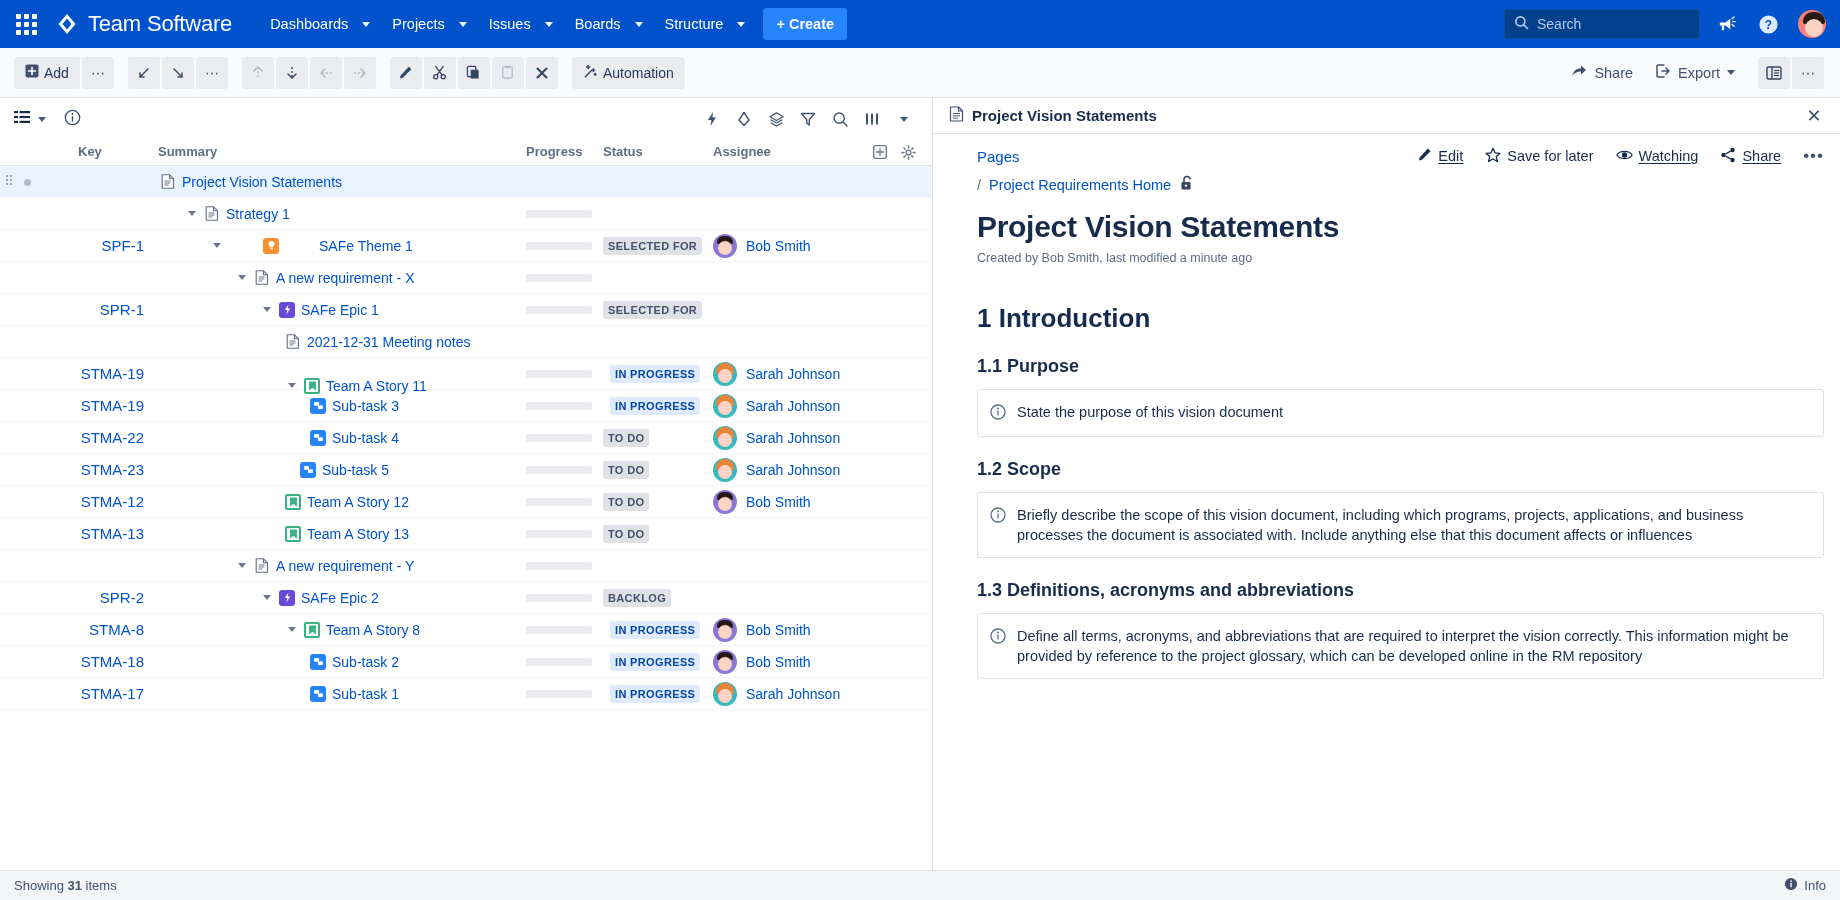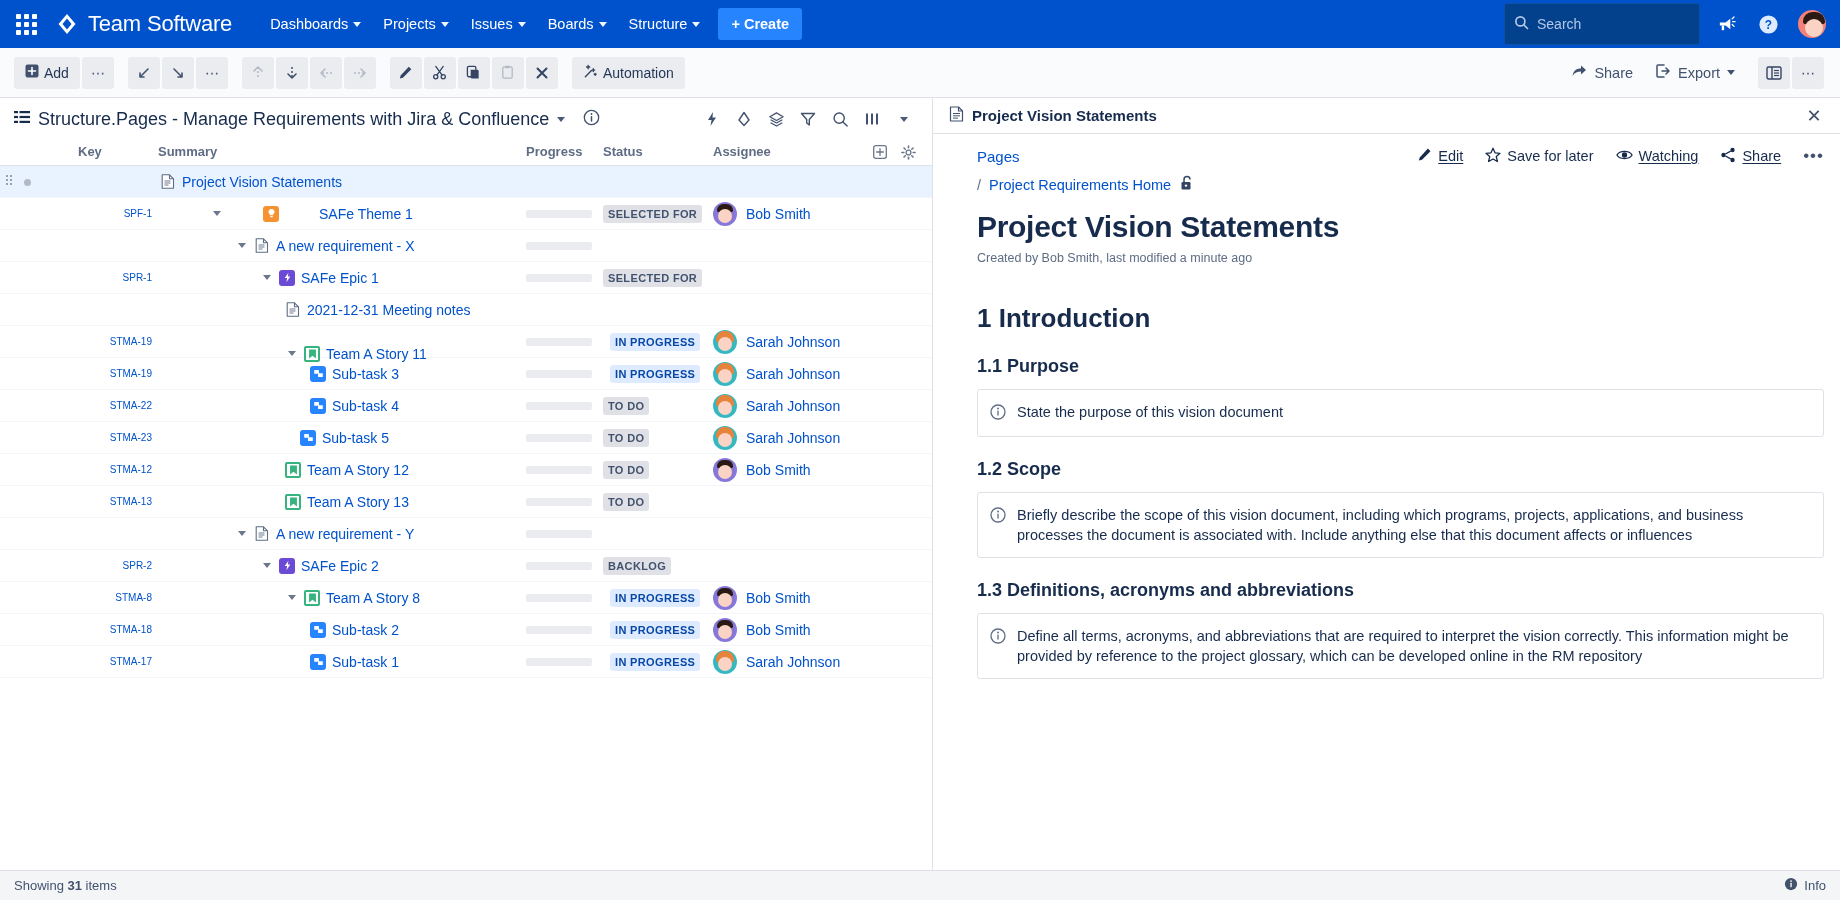--- a/index.html
+++ b/index.html
@@ -21,33 +21,33 @@
     border-radius: 3px; cursor: pointer;
   }
   .appswitch .grid { display: grid; grid-template-columns: repeat(3,5px); grid-gap: 3px; }
   .appswitch .grid i { width: 5px; height: 5px; background: #fff; display: block; border-radius: 1px; }
   .brand { display: flex; align-items: center; gap: 8px; margin-left: 10px; margin-right: 28px; cursor: pointer; }
   .brand .logo { width: 26px; height: 26px; position: relative; }
   .brand .logo svg { display: block; }
   .brand .name { font-size: 22px; font-weight: 400; letter-spacing: -0.2px; color: #fff; white-space: nowrap;}
   .navitems { display: flex; align-items: center; gap: 2px; }
   .navitem {
-    display: flex; align-items: center; gap: 5px; padding: 7px 10px; border-radius: 3px;
+    display: flex; align-items: center; gap: 14px; padding: 7px 10px; border-radius: 3px;
     font-size: 14.5px; color: #fff; cursor: pointer; white-space: nowrap;
   }
   .caret { width: 0; height: 0; border-left: 4px solid transparent; border-right: 4px solid transparent; border-top: 5px solid #fff; opacity: .95; display:inline-block;}
   .createbtn {
     background: #2684FF; color: #fff; font-size: 14.5px; font-weight: 600; border: none;
     padding: 8px 13px; border-radius: 3px; cursor: pointer; margin-left: 8px;
     font-family: inherit; white-space: nowrap;
   }
   .navspacer { flex: 1; }
   .searchbox {
     display: flex; align-items: center; gap: 8px; background: #04418C;
-    border: 1px solid #0c4fa3; border-radius: 3px; height: 42px; width: 196px; padding: 0 9px;
+    border: 1px solid #0c4fa3; border-radius: 3px; height: 30px; width: 196px; padding: 0 9px;
     cursor: text;
   }
   .searchbox .ph { color: #B3C8E8; font-size: 14px; }
   .navicon {
     width: 32px; height: 32px; margin-left: 10px; display: flex; align-items: center;
     justify-content: center; border-radius: 50%; cursor: pointer;
   }
   .avatar-nav {
     width: 32px; height: 32px; border-radius: 50%; margin-left: 12px; cursor: pointer;
     background: #F4807A; position: relative; overflow: hidden; border: 2px solid #0052CC;
@@ -108,22 +108,22 @@
   .row {
     height: 32px; display: flex; align-items: center; position: relative;
     border-bottom: 1px solid #F4F5F7; font-size: 14px;
   }
   .row.sel { background: #E9F2FF; }
   .r-drag { position: absolute; left: 6px; top: 9px; width: 8px; display: grid;
             grid-template-columns: 2px 2px; grid-gap: 2px; }
   .r-drag i { width: 2px; height: 2px; background: #97A0AF; display:block;}
   .r-dot { position: absolute; left: 24px; top: 13px; width: 7px; height: 7px; border-radius:50%; background:#B3BAC5;}
   .r-key {
-    position: absolute; left: 12px; width: 140px; text-align: right; color: #0052CC;
-    font-size: 10px; cursor: pointer;
+    position: absolute; left: 4px; width: 140px; text-align: right; color: #0052CC;
+    font-size: 15px; cursor: pointer;
   }
   .r-sum { position: absolute; display: flex; align-items: center; gap: 6px; }
   .r-exp { width: 14px; height: 14px; display: flex; align-items: center; justify-content: center; cursor: pointer; flex: 0 0 14px; margin-right: -1px;}
   .r-exp .tri { width: 0; height: 0; border-left: 4.5px solid transparent; border-right: 4.5px solid transparent; border-top: 5px solid #6B778C;}
   .r-sum .txt { color: #0052CC; cursor: pointer; white-space: nowrap; }
   .ityp { width: 16px; height: 16px; flex: 0 0 16px; border-radius: 3px; display:flex; align-items:center; justify-content:center; }
   .ityp.page { background: transparent; }
   .ityp.theme { background: #F79232; }
   .ityp.epic { background: #6B4BD5; }
   .ityp.story { background: #fff; border: 2px solid #36B37E; border-radius: 2px;}
@@ -407,21 +407,20 @@
         <span>
           <svg width="16" height="14" viewBox="0 0 16 14">
               <rect x="0" y="1" width="4" height="2.2" fill="#172B4D"></rect>
               <rect x="0" y="5.9" width="4" height="2.2" fill="#172B4D"></rect>
               <rect x="0" y="10.8" width="4" height="2.2" fill="#172B4D"></rect>
               <rect x="5.5" y="1" width="10.5" height="2.2" fill="#172B4D"></rect>
               <rect x="5.5" y="5.9" width="10.5" height="2.2" fill="#172B4D"></rect>
               <rect x="5.5" y="10.8" width="10.5" height="2.2" fill="#172B4D"></rect>
             </svg>
         </span>
-        <span class="stitle">Structure.Pages - Manage Requirements with Jira &amp; Confluence</span>
         <span class="caret" style="border-top-color:#42526E;"></span>
         <span style="margin-left:10px;">
           <svg width="17" height="17" viewBox="0 0 18 18">
               <circle cx="9" cy="9" r="7.6" fill="none" stroke="#42526E" stroke-width="1.4"></circle>
               <circle cx="9" cy="5.3" r="1" fill="#42526E"></circle>
               <rect x="8.2" y="7.4" width="1.6" height="6" rx="0.7" fill="#42526E"></rect>
             </svg>
         </span>
         <span class="st-icons">
           <span class="st-ico">
@@ -511,20 +510,37 @@
             <span class="r-sum" style="left:160px;">
               <span class="ityp page">
                 <svg width="14" height="15" viewBox="0 0 14 15">
                   <path d="M1.2 0.8 h7.3 l4 4 v9.4 h-11.3 z" fill="#fff" stroke="#5E6C84" stroke-width="1.1" stroke-linejoin="round"></path>
                   <path d="M8.5 0.8 v4 h4" fill="none" stroke="#5E6C84" stroke-width="1.1" stroke-linejoin="round"></path>
                   <path d="M3.5 7 h6 M3.5 9 h6 M3.5 11 h4" stroke="#5E6C84" stroke-width="0.9"></path>
                 </svg>
               </span>
               <span class="txt">Project Vision Statements</span>
             </span>
+          </div>
+          <div class="row">
+            <span class="r-key"></span>
+            <span class="r-sum" style="left:185px;">
+              <span class="r-exp">
+                <span class="tri"></span>
+              </span>
+              <span class="ityp page">
+                <svg width="14" height="15" viewBox="0 0 14 15">
+                  <path d="M1.2 0.8 h7.3 l4 4 v9.4 h-11.3 z" fill="#fff" stroke="#5E6C84" stroke-width="1.1" stroke-linejoin="round"></path>
+                  <path d="M8.5 0.8 v4 h4" fill="none" stroke="#5E6C84" stroke-width="1.1" stroke-linejoin="round"></path>
+                  <path d="M3.5 7 h6 M3.5 9 h6 M3.5 11 h4" stroke="#5E6C84" stroke-width="0.9"></path>
+                </svg>
+              </span>
+              <span class="txt">Strategy 1</span>
+            </span>
+            <span class="r-prog"><span class="bar" style="width:4%"></span></span>
           </div>
           <div class="row">
             <span class="r-key">SPF-1</span>
             <span class="r-sum" style="left:210px;gap:40px;">
               <span class="r-exp">
                 <span class="tri"></span>
               </span>
               <span class="ityp theme">
                 <svg width="11" height="11" viewBox="0 0 12 12">
                   <path d="M6 1 a3.2 3.2 0 0 1 1.8 5.9 v1.1 h-3.6 v-1.1 A3.2 3.2 0 0 1 6 1z" fill="#fff"></path>

